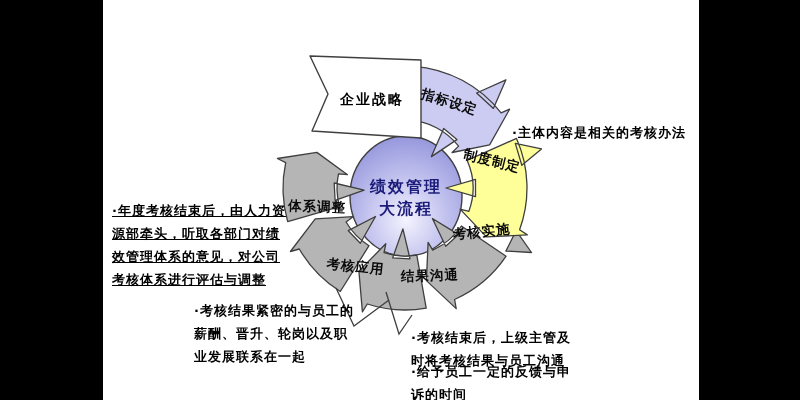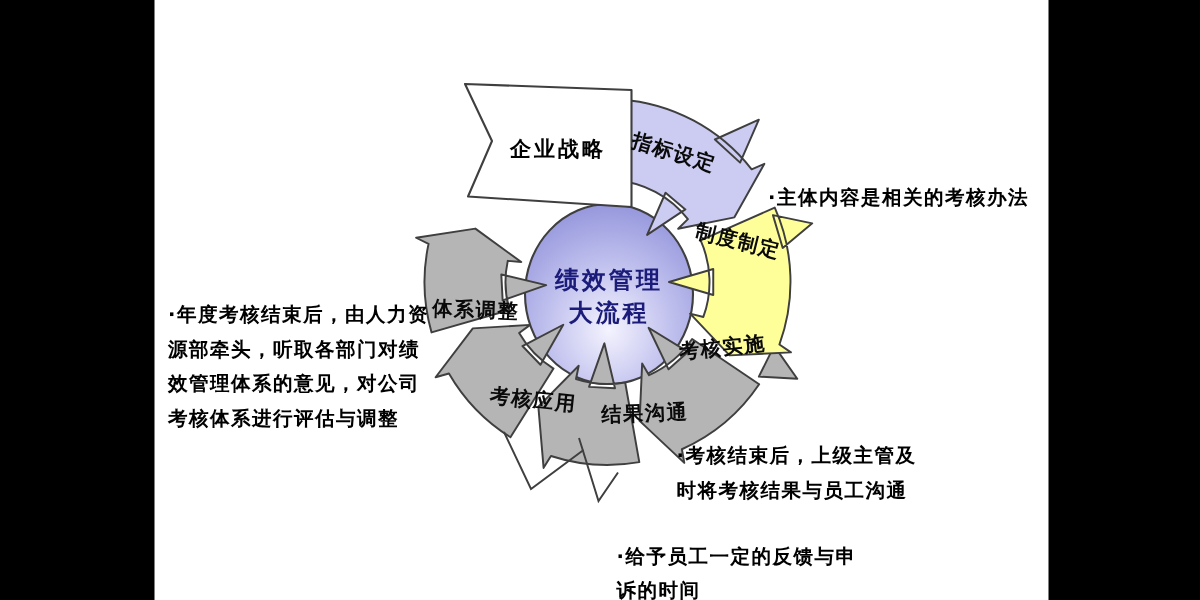--- a/index.html
+++ b/index.html
@@ -11,23 +11,23 @@
   #pillar-left{left:0;width:103px;}
   #pillar-right{left:699px;width:101px;}
   svg{position:absolute;left:0;top:0;z-index:5;}
   .note{
     position:absolute;z-index:10;color:#000;font-size:13px;font-weight:bold;
     white-space:pre-line;line-height:23px;letter-spacing:1px;
   }
   #note-top-right{left:461px;top:12px;line-height:26px;}
   #note-right{left:512px;top:121px;}
   #note-right-lower{left:505px;top:235px;line-height:25px;}
-  #note-left{left:112px;top:199px;}
+  #note-left{left:112px;top:199px;text-decoration:underline;}
   #note-bottom-left{left:194px;top:299px;}
-  #note-bottom-right-1{left:411px;top:293px;margin-left:40px;}
+  #note-bottom-right-1{left:411px;top:326px;}
   #note-bottom-right-2{left:411px;top:360px;}
   .seg-label{font-size:13.5px;font-weight:bold;fill:#0a0a0a;letter-spacing:1px;}
   .center-label{font-size:16px;font-weight:bold;fill:#1b1b7a;letter-spacing:2px;}
   .banner-label{font-size:14px;font-weight:bold;fill:#000;letter-spacing:2px;}
 </style>
 </head>
 <body>
 
 <div id="stage">
 
@@ -67,20 +67,23 @@
     <text class="seg-label" transform="translate(430,280) rotate(-2)" text-anchor="middle">结果沟通</text>
     <text class="seg-label" transform="translate(355,271) rotate(6)" text-anchor="middle">考核应用</text>
     <text class="seg-label" transform="translate(317,211) rotate(2)" text-anchor="middle">体系调整</text>
   </svg>
 
   <div class="note" id="note-right">·主体内容是相关的考核办法</div>
   <div class="note" id="note-left">·年度考核结束后，由人力资
 源部牵头，听取各部门对绩
 效管理体系的意见，对公司
 考核体系进行评估与调整</div>
+  <div class="note" id="note-bottom-left">·考核结果紧密的与员工的
+薪酬、晋升、轮岗以及职
+业发展联系在一起</div>
   <div class="note" id="note-bottom-right-1">·考核结束后，上级主管及
 时将考核结果与员工沟通</div>
   <div class="note" id="note-bottom-right-2">·给予员工一定的反馈与申
 诉的时间</div>
 
   <div class="pillar" id="pillar-left"></div>
   <div class="pillar" id="pillar-right"></div>
 </div>
 
 </body></html>

